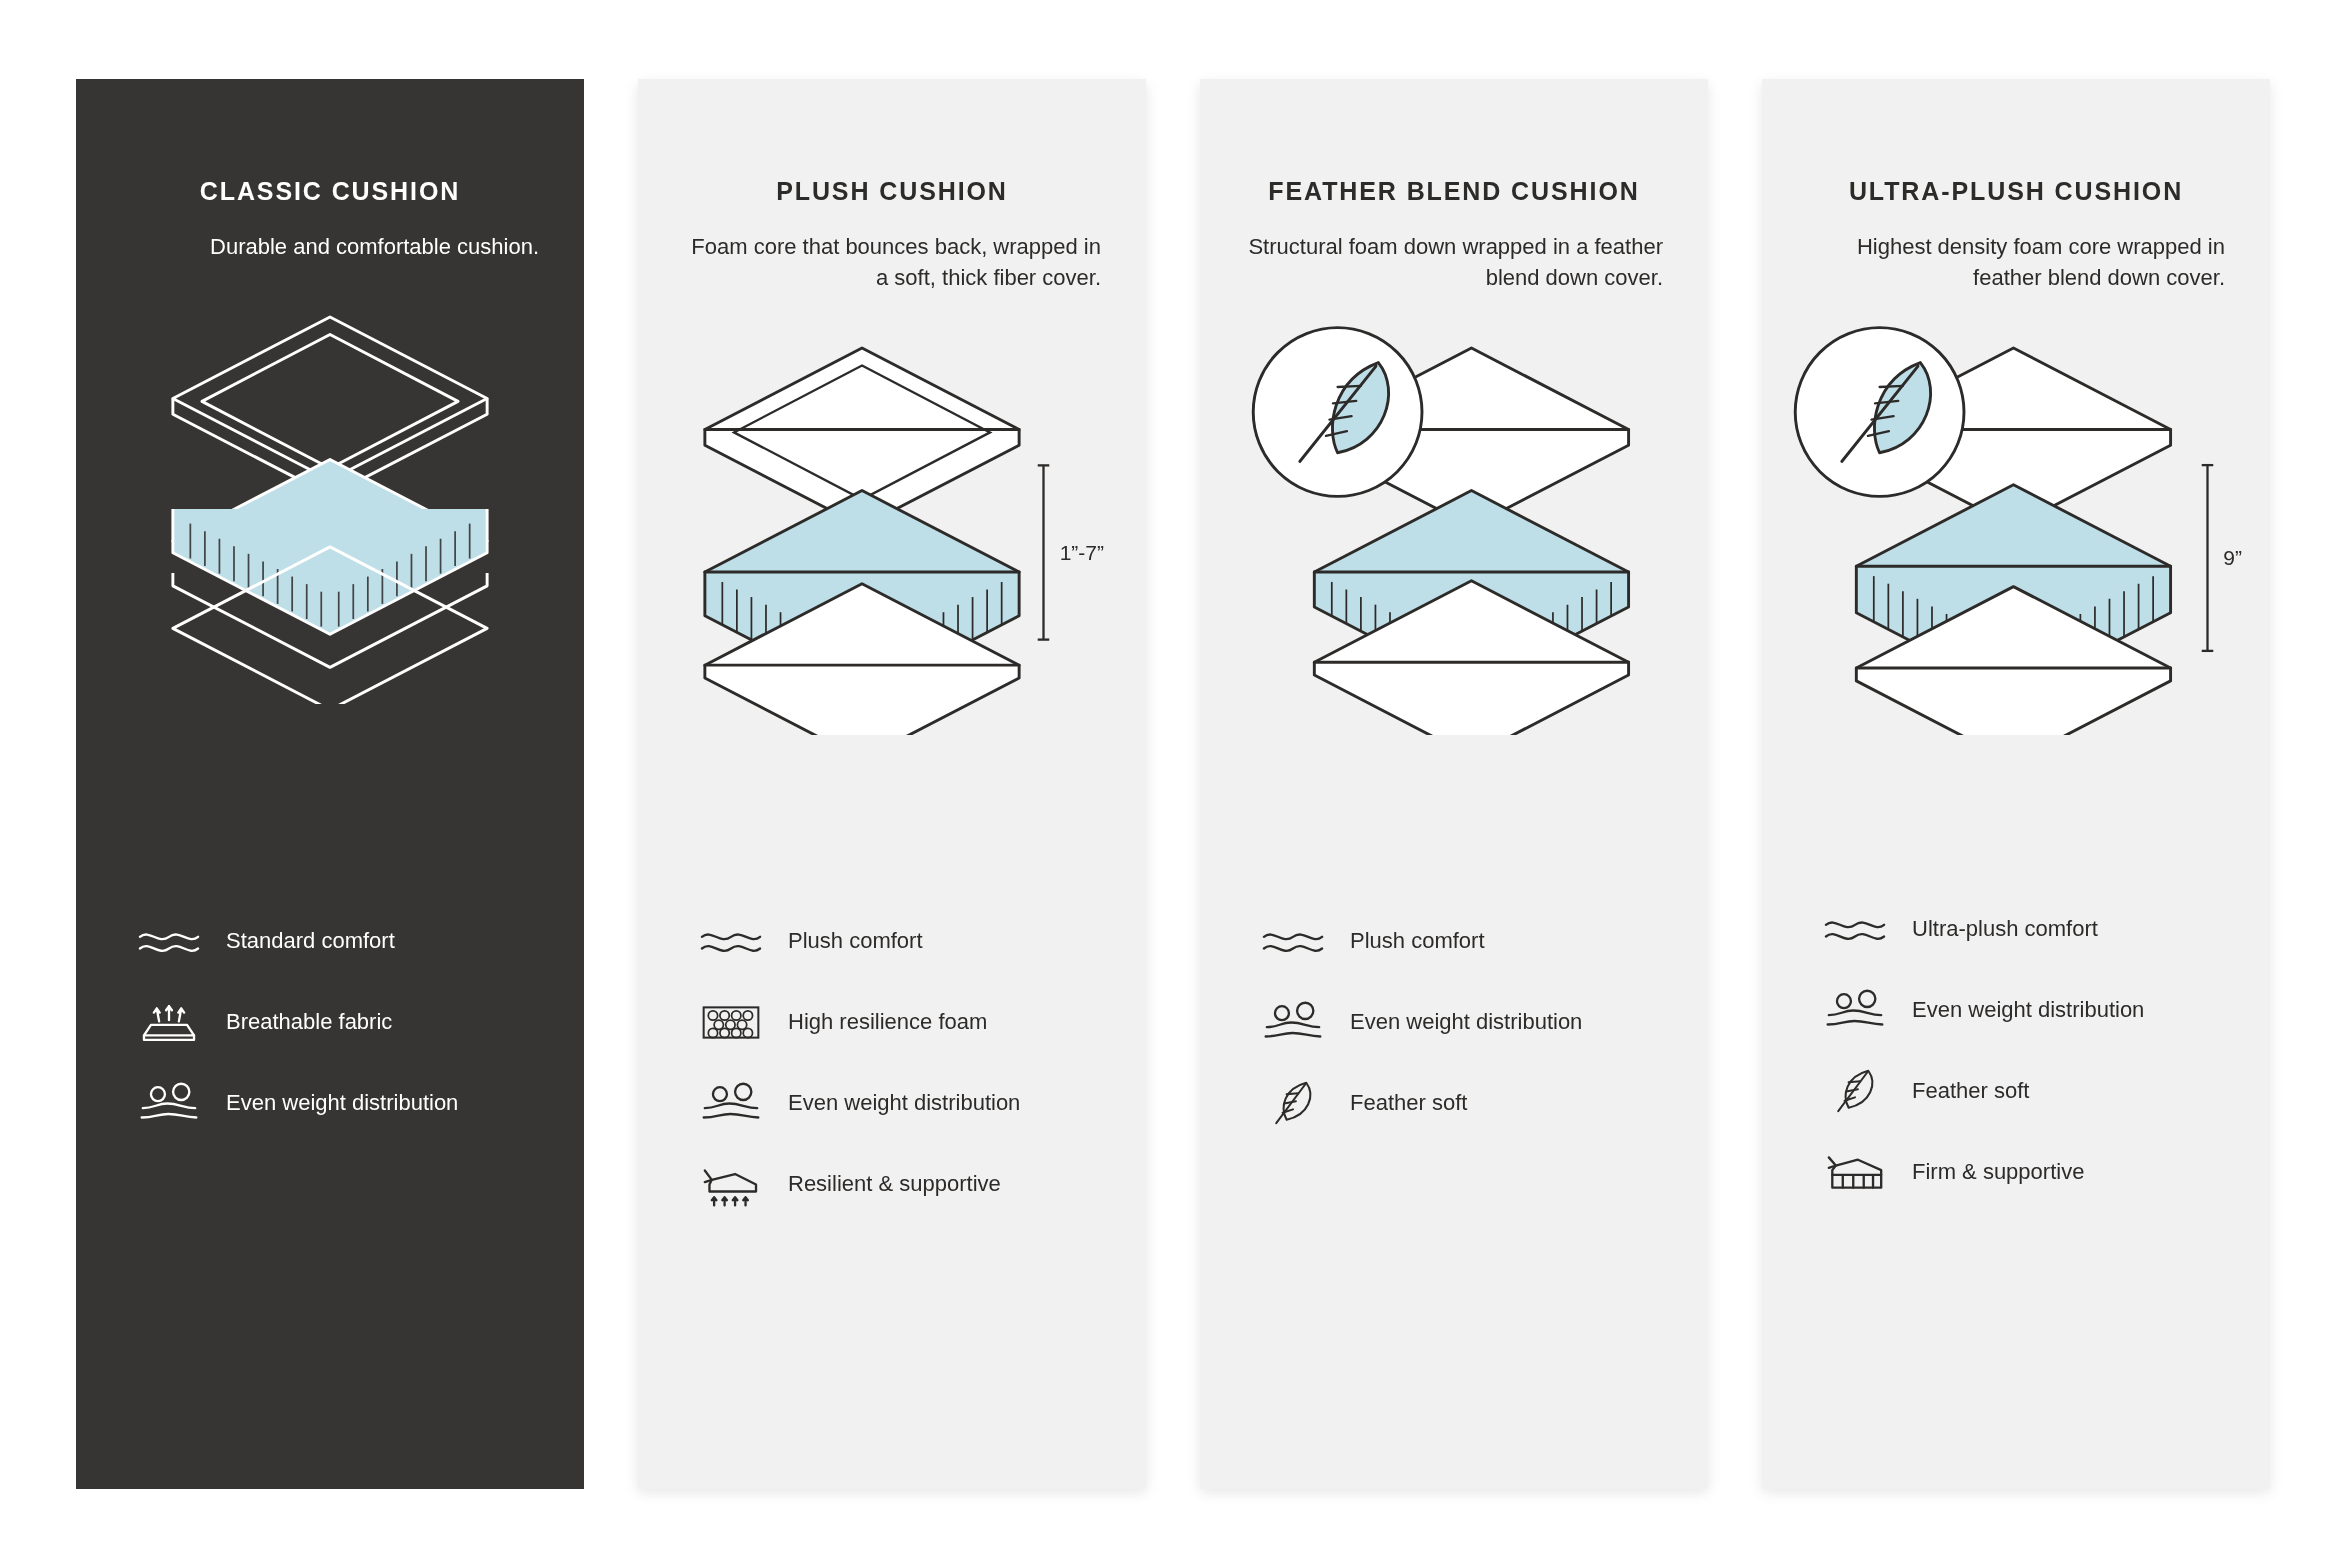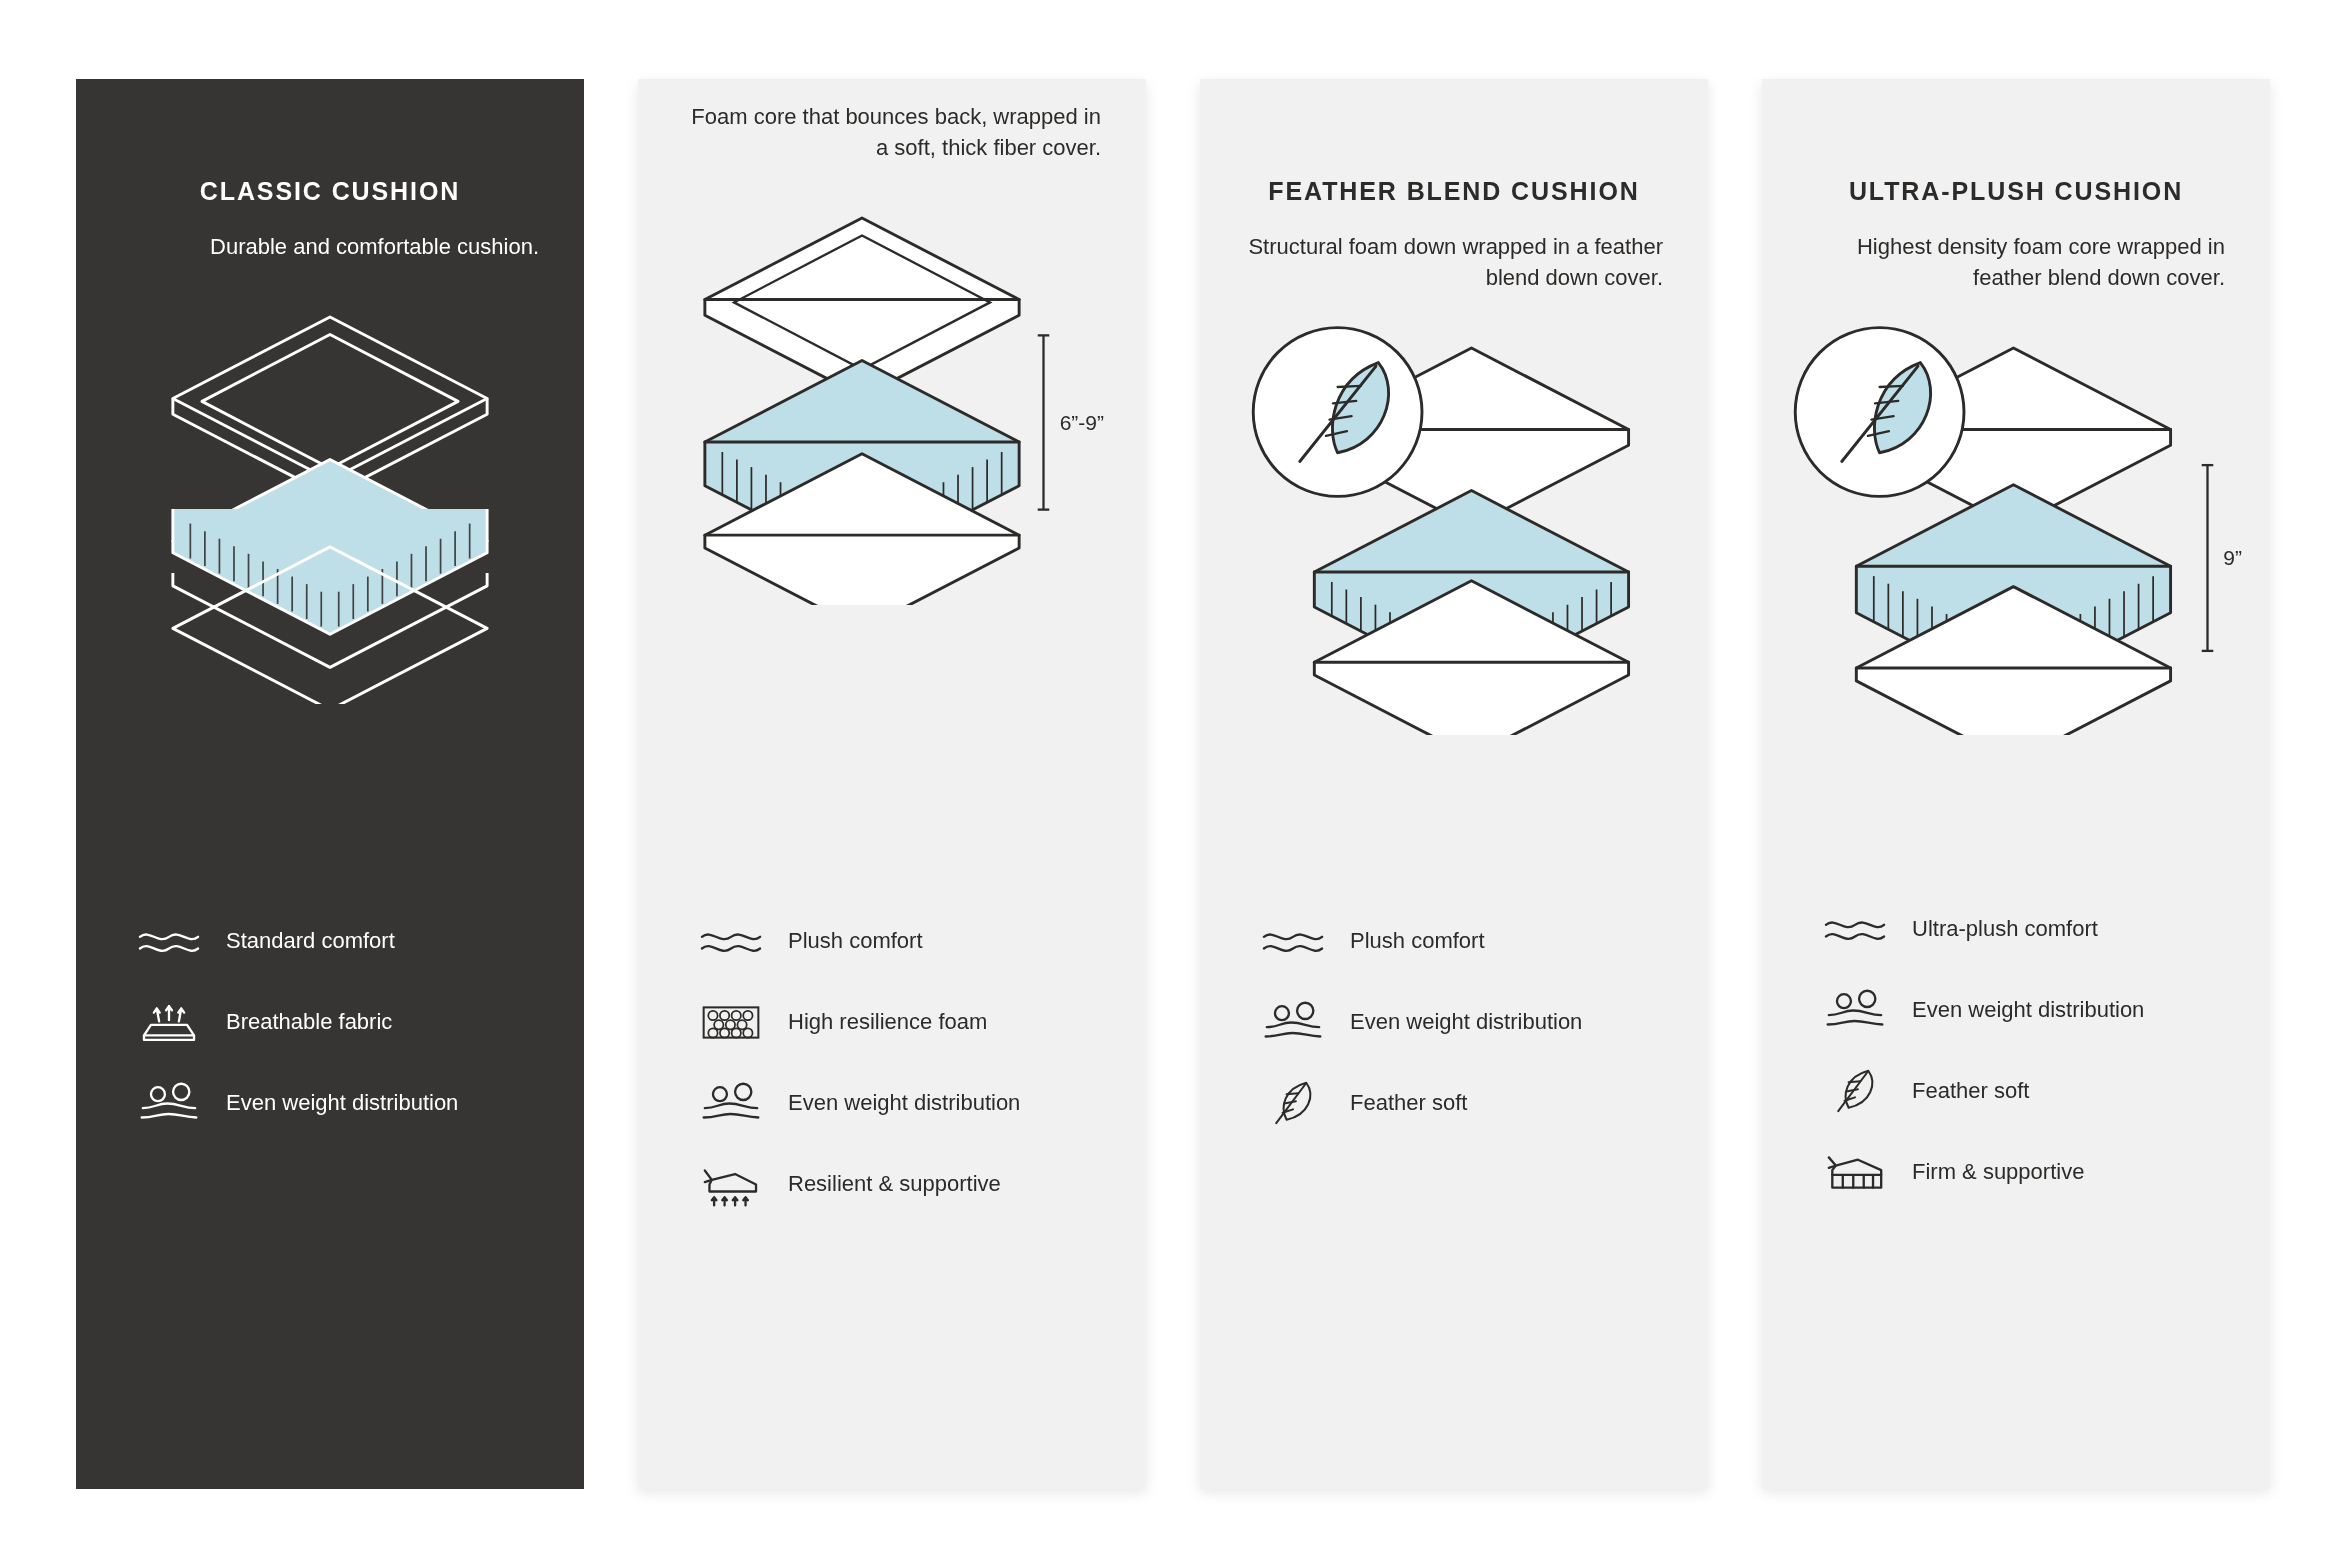--- a/index.html
+++ b/index.html
@@ -195,20 +195,21 @@
               <path d="M10 48 C30 48, 34 40, 52 40 C72 40, 80 48, 100 48"></path>
               <path d="M8 64 C30 64, 36 58, 54 58 C74 58, 82 64, 102 64"></path>
             </svg>
           </span>
           <span class="flabel">Even weight distribution</span>
         </div>
       </div>
     </div>
 
     <div class="card">
+      <div class="card-title">PLUSH CUSHION</div>
       <div class="card-desc">Foam core that bounces back, wrapped in a soft, thick fiber cover.</div>
       <div class="diagram-wrap">
         <svg class="diagram" width="408" height="419" viewBox="0 0 700 720" style="left:44%;">
           <g fill="#ffffff" stroke="#2d2b29" stroke-width="5" stroke-linejoin="round">
             <path d="M350 55 L620 195 L350 335 L80 195 Z"></path>
             <path d="M80 195 L80 222 L350 362 L620 222 L620 195 Z"></path>
           </g>
           <path d="M350 85 L570 200 L350 315 L130 200 Z" fill="none" stroke="#2d2b29" stroke-width="4"></path>
           <g>
             <path d="M350 300 L620 440 L350 580 L80 440 Z" fill="#bfdfe8" stroke="#2d2b29" stroke-width="5" stroke-linejoin="round"></path>
@@ -240,21 +241,21 @@
             <path d="M350 460 L620 600 L350 740 L80 600 Z"></path>
             <path d="M80 600 L80 622 L350 762 L620 622 L620 600 Z"></path>
           </g>
         </svg>
         <div class="dim">
           <svg class="bar" width="15" height="181" viewBox="0 0 26 310" fill="none" stroke="#2d2b29" stroke-width="4">
             <path d="M3 4 L23 4"></path>
               <path d="M13 4 L13 306"></path>
               <path d="M3 306 L23 306"></path>
           </svg>
-          <span>6”-9”</span>
+          <span>1”-7”</span>
         </div>
       </div>
       <div class="features">
         <div class="feature">
           <span class="ficon">
             <svg width="64" height="35" viewBox="0 0 110 60" fill="none" stroke="#2d2b29" stroke-width="4" stroke-linecap="round">
               <path d="M5 22 C22 8, 36 36, 55 22 C74 8, 88 36, 105 22"></path>
               <path d="M5 42 C22 28, 36 56, 55 42 C74 28, 88 56, 105 42"></path>
             </svg>
           </span>

